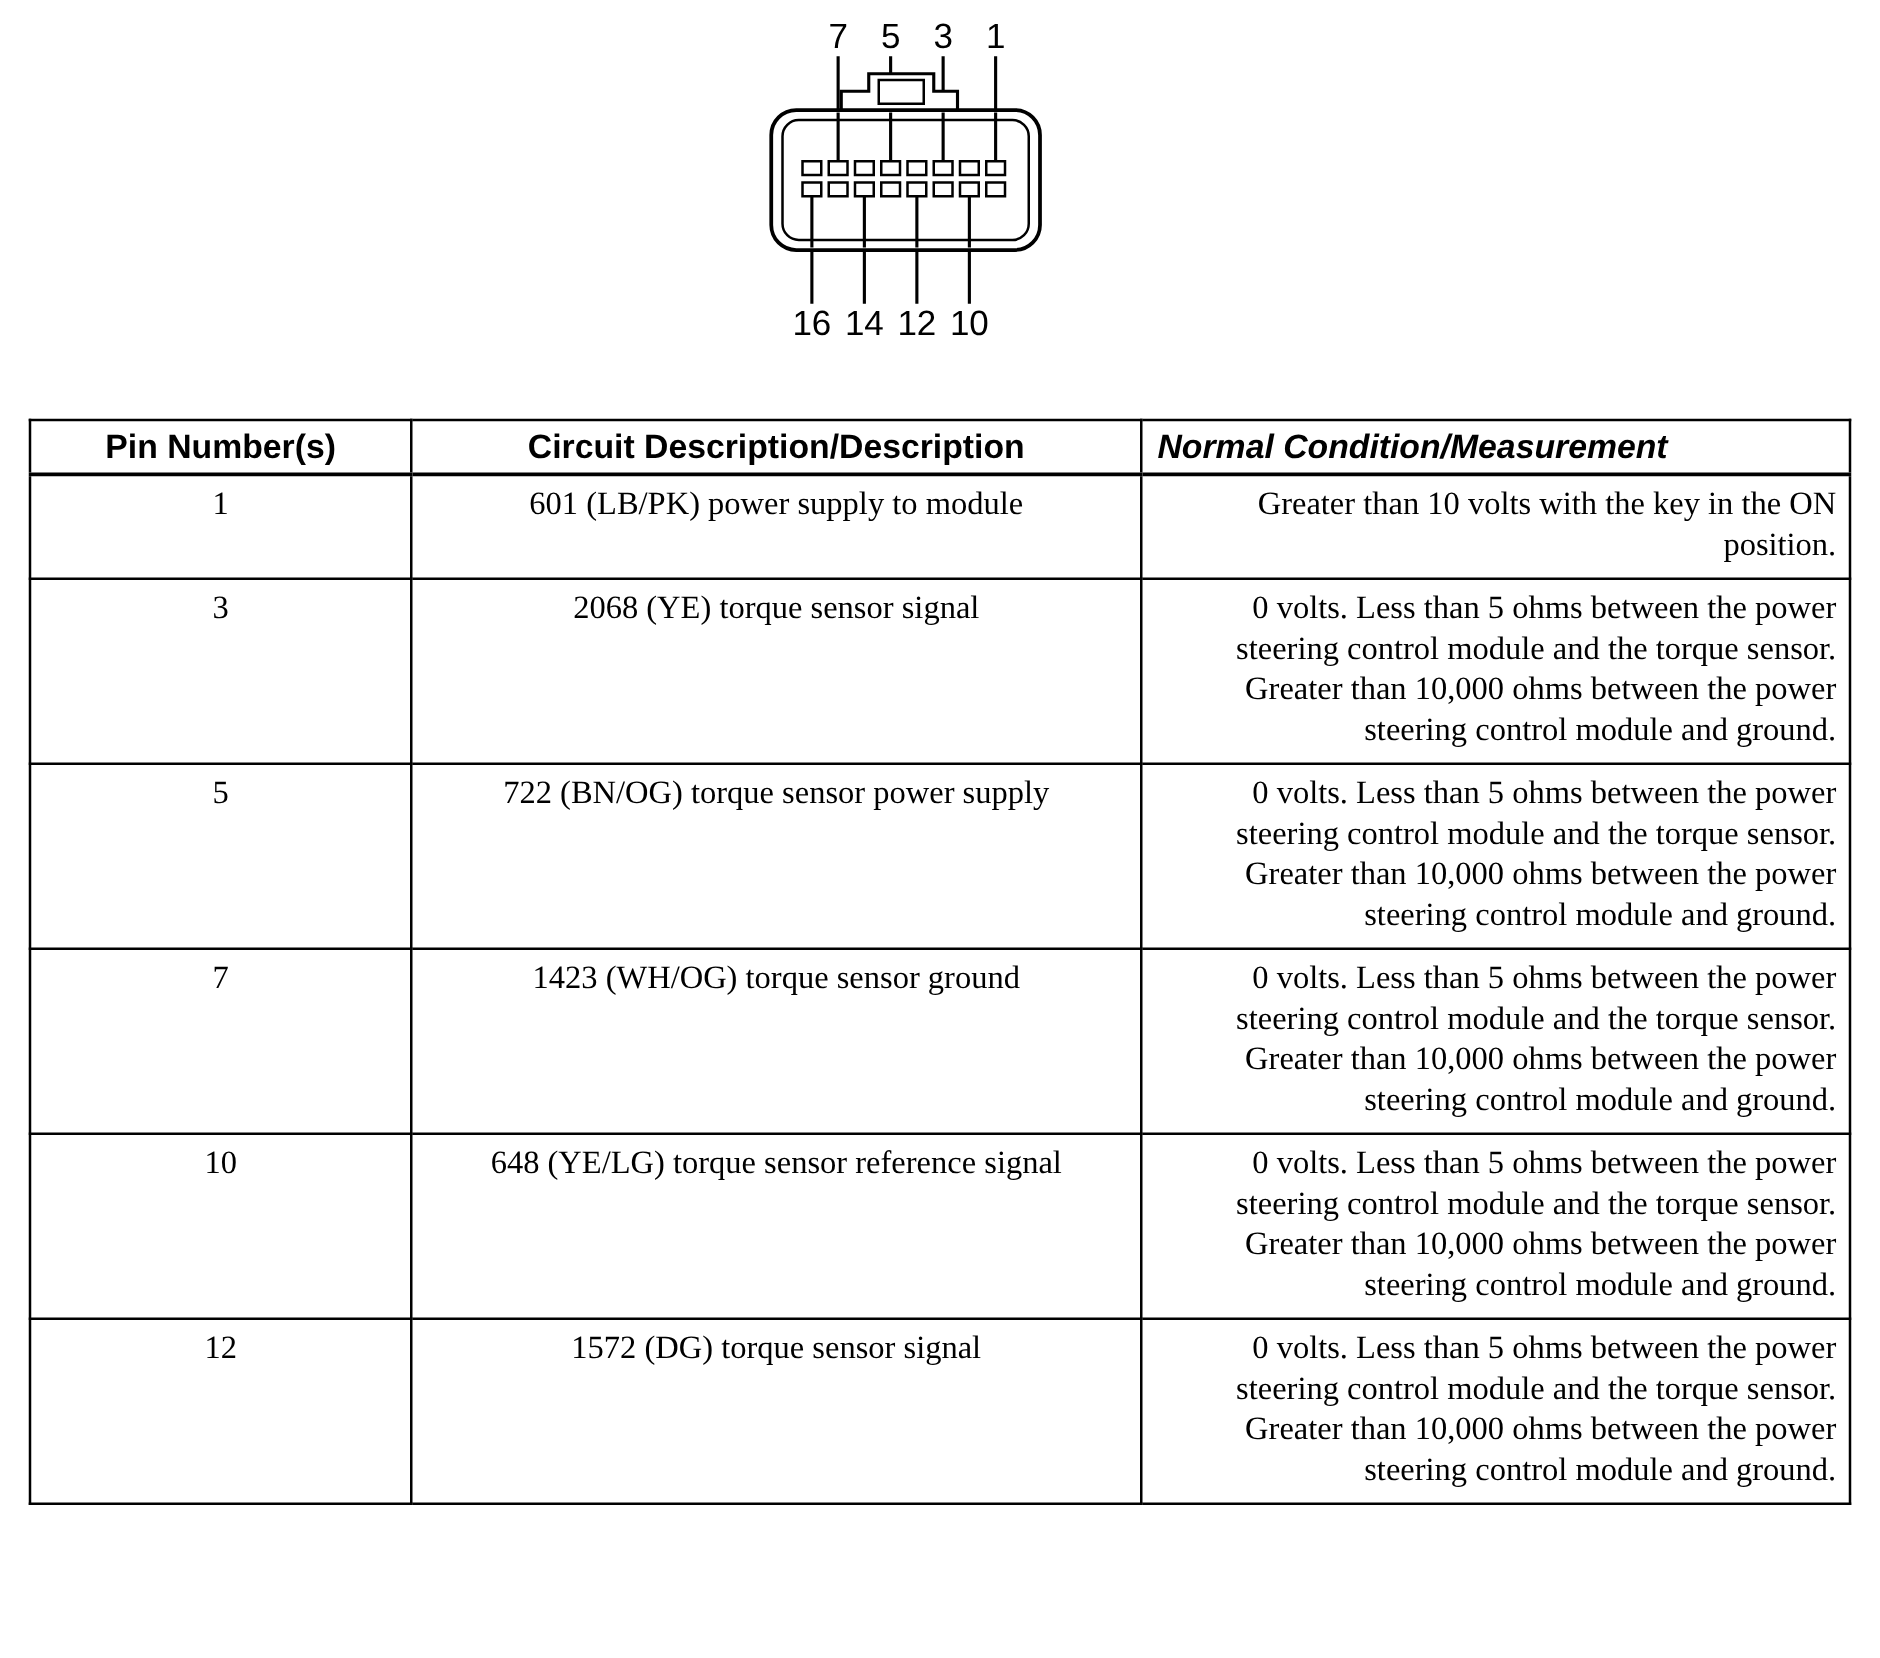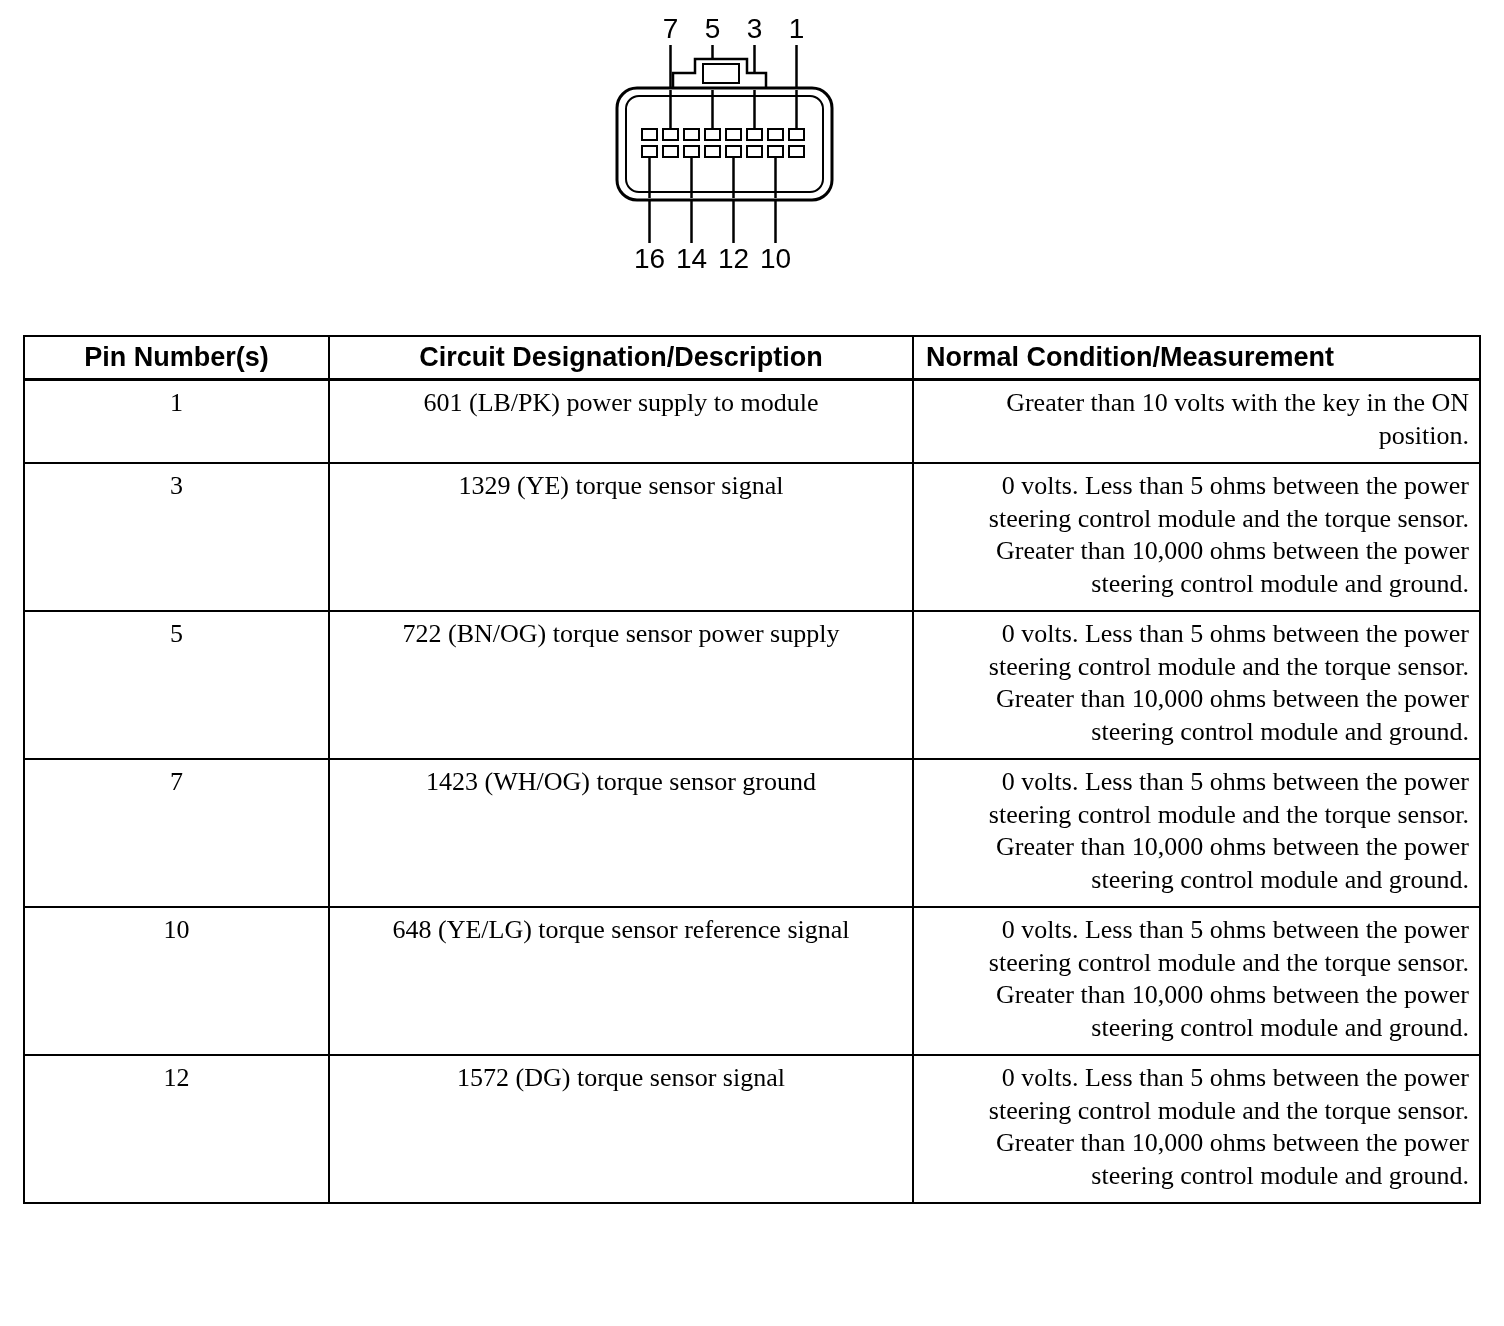--- a/index.html
+++ b/index.html
@@ -48,21 +48,21 @@
     font-size: 26px;
     line-height: 1.25;
     padding: 6px 10px 10px 10px;
     vertical-align: top;
   }
   td.pin     { width: 287px; text-align: center; }
   td.circuit { width: 566px; text-align: center; }
   td.cond    { width: 545px; text-align: right; padding-left: 12px; }
   th.pin-h     { width: 287px; }
   th.circuit-h { width: 566px; }
-  th.cond-h    { width: 545px; }
+  th.cond-h    { width: 545px; font-style: italic; }
 </style>
 </head>
 <body>
 
 <div class="page">
 
   <div class="diagram">
     <svg width="300" height="280" viewBox="0 0 300 280">
 
       <text x="73.5" y="38" text-anchor="middle">7</text>
@@ -116,33 +116,33 @@
       <text x="94.5" y="268" text-anchor="middle">14</text>
       <text x="136.5" y="268" text-anchor="middle">12</text>
       <text x="178.5" y="268" text-anchor="middle">10</text>
     </svg>
   </div>
 
   <table class="pin-table">
     <thead>
       <tr>
         <th class="pin-h">Pin Number(s)</th>
-        <th class="circuit-h">Circuit Designation/Description</th>
+        <th class="circuit-h">Circuit Description/Description</th>
         <th class="cond-h">Normal Condition/Measurement</th>
       </tr>
     </thead>
     <tbody>
       <tr>
         <td class="pin">1</td>
         <td class="circuit">601 (LB/PK) power supply to module</td>
         <td class="cond">Greater than 10 volts with the key in the ON position.</td>
       </tr>
       <tr>
         <td class="pin">3</td>
-        <td class="circuit">1329 (YE) torque sensor signal</td>
+        <td class="circuit">2068 (YE) torque sensor signal</td>
         <td class="cond">0 volts. Less than 5 ohms between the power steering control module and the torque sensor. Greater than 10,000 ohms between the power steering control module and ground.</td>
       </tr>
       <tr>
         <td class="pin">5</td>
         <td class="circuit">722 (BN/OG) torque sensor power supply</td>
         <td class="cond">0 volts. Less than 5 ohms between the power steering control module and the torque sensor. Greater than 10,000 ohms between the power steering control module and ground.</td>
       </tr>
       <tr>
         <td class="pin">7</td>
         <td class="circuit">1423 (WH/OG) torque sensor ground</td>

